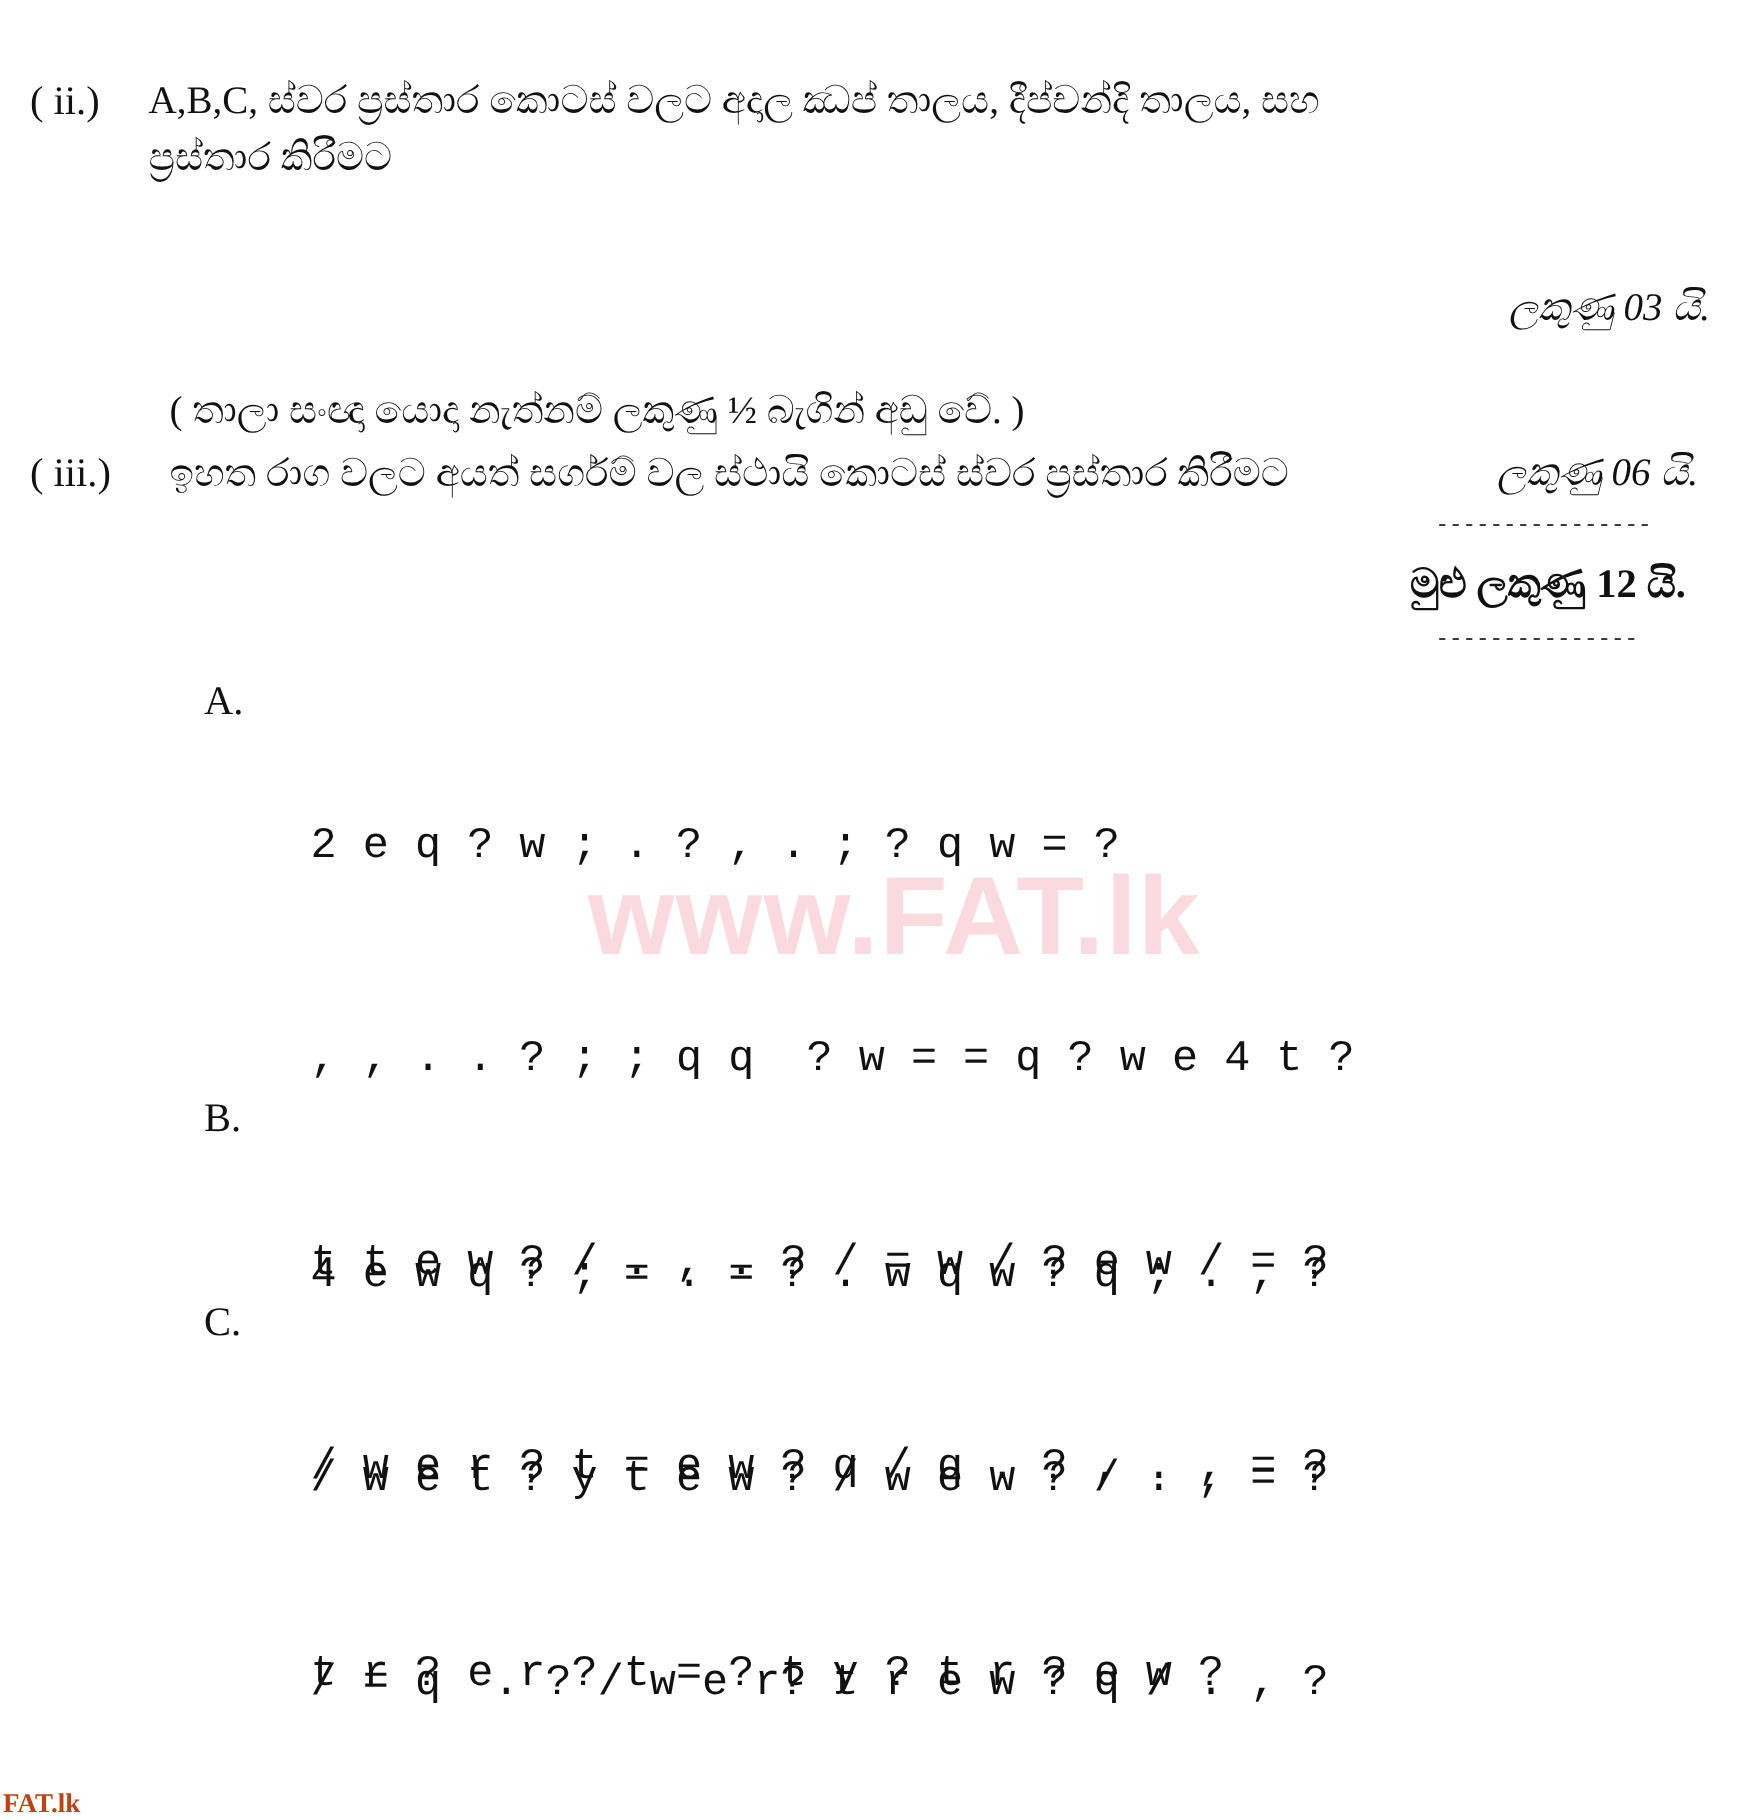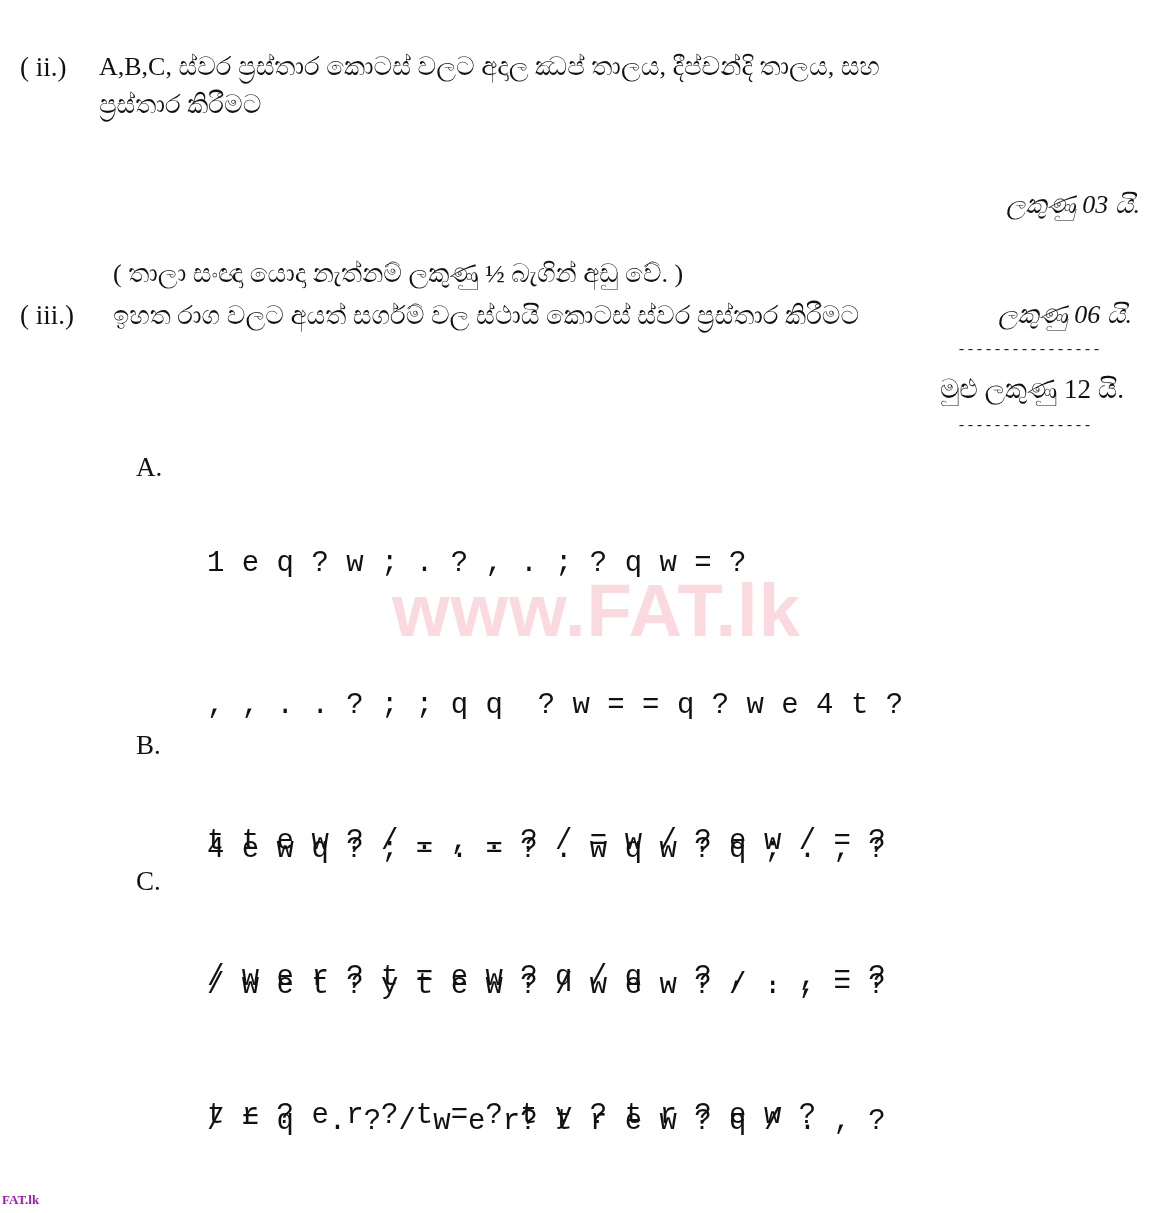--- a/index.html
+++ b/index.html
@@ -5,32 +5,32 @@
   html, body { margin: 0; padding: 0; background: #ffffff; }
   body {
     width: 1168px; height: 1213px; position: relative; overflow: hidden;
     color: #111; font-family: "Liberation Serif", "DejaVu Serif", serif;
   }
   .abs { position: absolute; white-space: nowrap; }
   .qnum { font-size: 27px; }
   .para { font-size: 26px; line-height: 38px; }
   .marks { font-size: 26px; font-style: italic; }
   .rule { font-family: "Liberation Mono", monospace; font-size: 15px; letter-spacing: 0px; color: #222; }
-  .total { font-size: 27px; font-weight: normal; }
+  .total { font-size: 27px; font-weight: bold; }
   .sec-label { font-size: 27px; }
   .notation { font-family: "Liberation Mono", "DejaVu Sans Mono", monospace; font-size: 29px; line-height: 48px; white-space: pre; }
   .watermark {
     position: absolute; left: 392px; top: 568px;
     font-family: "Liberation Sans", "DejaVu Sans", sans-serif;
     font-weight: bold; font-size: 74px; letter-spacing: 1px;
     color: rgba(240, 130, 150, 0.30); pointer-events: none; white-space: nowrap;
   }
   .footer-mark {
     position: absolute; left: 2px; top: 1192px;
-    font-family: "Liberation Serif", serif; font-weight: bold; font-size: 13px; color: #a21caf;
+    font-family: "Liberation Serif", serif; font-weight: bold; font-size: 18px; color: #c2410c;
   }
 </style>
 </head>
 <body>
 
 <div class="abs qnum" style="left:20px; top:52px;">( ii.)</div>
 <div class="abs para" style="left:99px; top:48px;">
   <div>A,B,C, ස්වර ප්‍රස්තාර කොටස් වලට අදාල ඣප් තාලය, දීප්චන්දි තාලය, සහ</div>
   <div>ප්‍රස්තාර කිරීමට</div>
 </div>
@@ -40,21 +40,21 @@
 <div class="abs qnum" style="left:20px; top:300px;">( iii.)</div>
 <div class="abs para" style="left:113px; top:297px;">ඉහත රාග වලට අයත් සර්ගම් වල ස්ථායි කොටස් ස්වර ප්‍රස්තාර කිරීමට</div>
 <div class="abs marks" style="right:36px; top:300px;">ලකුණු 06 යි.</div>
 
 <div class="abs rule" style="left:957px; top:342px;">----------------</div>
 <div class="abs total" style="right:44px; top:374px;">මුළු ලකුණු 12 යි.</div>
 <div class="abs rule" style="left:957px; top:418px;">---------------</div>
 
 <div class="abs sec-label" style="left:136px; top:452px;">A.</div>
 <div class="abs notation" style="left:207px; top:444px;">
-  <div>1 e q ? w ; . ? , . ; ? q w = ?</div>
+  <div>2 e q ? w ; . ? , . ; ? q w = ?</div>
 </div>
 <div class="abs notation" style="left:207px; top:586px;">
   <div>, , . . ? ; ; q q  ? w = = q ? w e 4 t ?</div>
   <div>4 e w q ? ; = . = ? . w q w ? q ; . , ?</div>
 </div>
 
 <div class="abs sec-label" style="left:136px; top:730px;">B.</div>
 <div class="abs notation" style="left:207px; top:722px;">
   <div>t t e w ? / . , . ? / = w / ? e w / = ?</div>
   <div>/ w e t ? y t e w ? / w e w ? / . , = ?</div>

